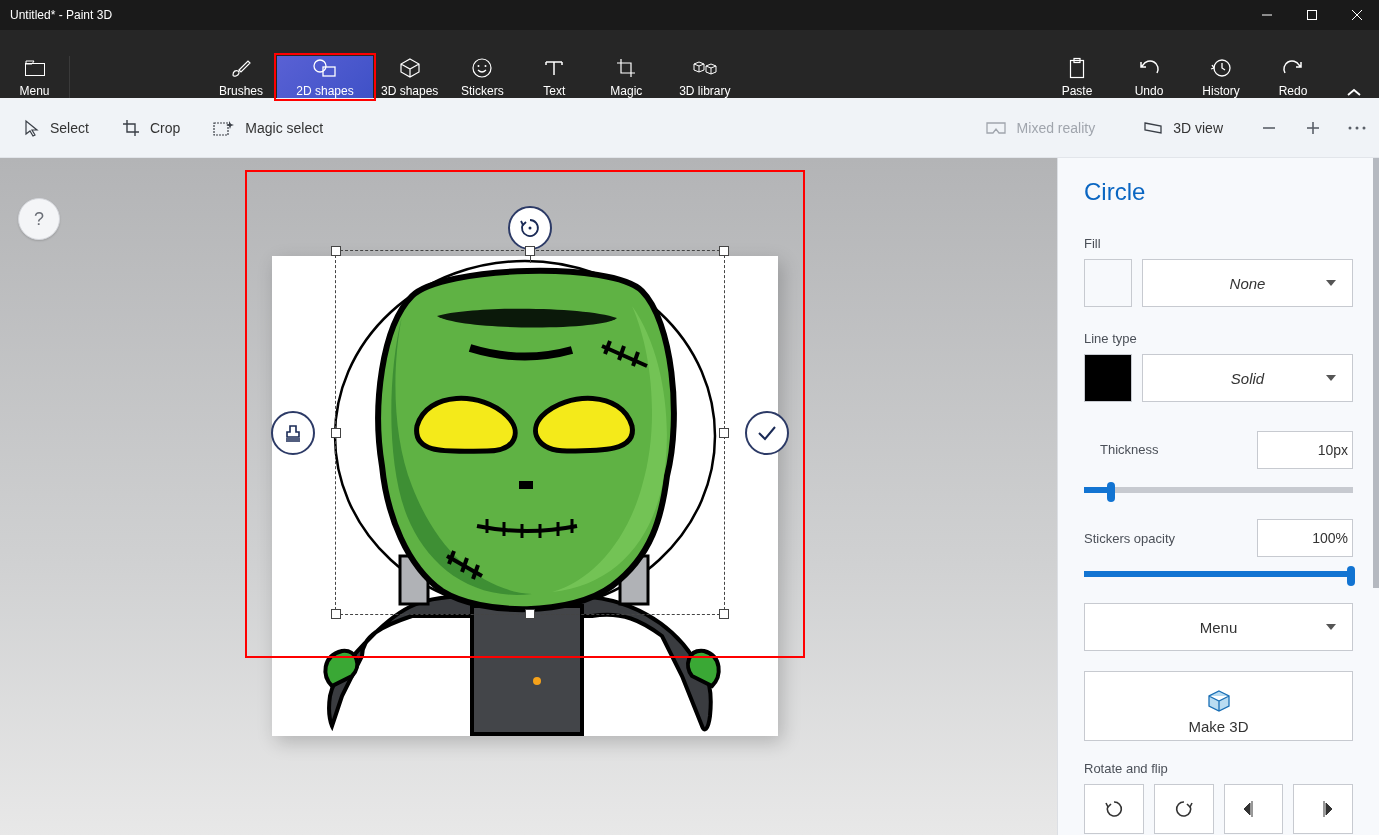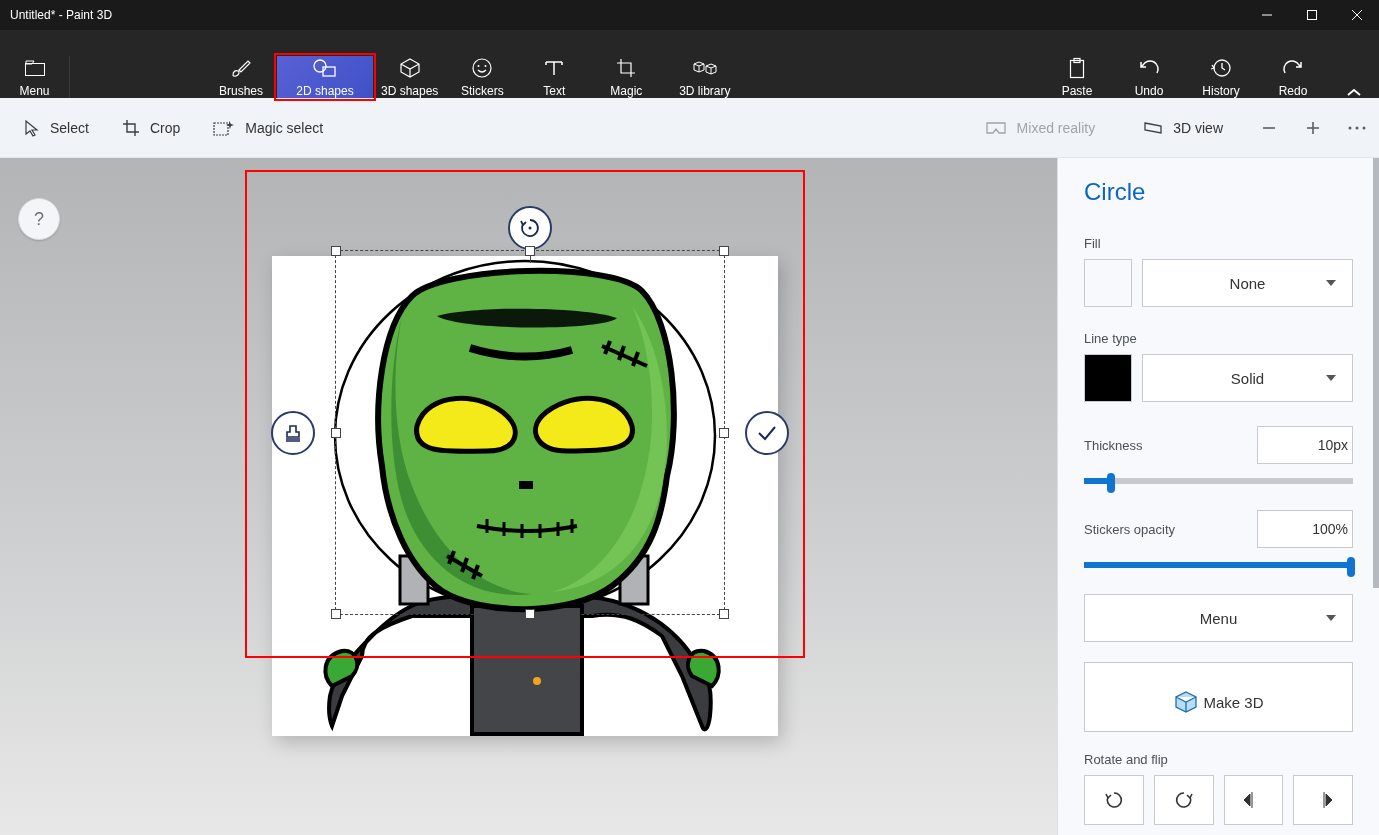--- a/index.html
+++ b/index.html
@@ -50,30 +50,30 @@
   .side-handle-btn { position:absolute; width:44px; height:44px; border-radius:50%; background:#fff; border:2px solid #2c3a66; display:flex; align-items:center; justify-content:center; top:calc(50% - 22px);}
   .stamp-btn{ left:-65px;} .commit-btn{ right:-65px;}
 
   
   .panel { width: 322px; background: #f7f9fc; border-left:1px solid #dcdfe4; padding: 20px 26px; overflow-y:auto; color:#333; font-size:14px; position:relative;}
   .panel h2 { font-size: 24px; font-weight: 400; color: #0a66c2; margin-bottom: 30px;}
   .panel-label { font-size:13px; color:#4b5058; margin-bottom:8px;}
   .panel-row { display:flex; gap:10px; margin-bottom:24px;}
   .swatch { width:48px; height:48px; border:1px solid #c7cad0;}
   .swatch.filled { background:#000;}
-  .dropdown { flex:1; height:48px; border:1px solid #c7cad0; background:#fff; display:flex; align-items:center; justify-content:center; position:relative; font-size:15px; color:#333;}
+  .dropdown { flex:1; height:48px; border:1px solid #c7cad0; background:#fff; display:flex; align-items:center; justify-content:center; position:relative; font-size:15px; color:#333;font-style:italic;}
   .dropdown::after { content:''; position:absolute; right:16px; top:20px; width:0;height:0; border-left:5px solid transparent; border-right:5px solid transparent; border-top:6px solid #555;}
   .label-input-row { display:flex; align-items:center; justify-content:space-between; margin-bottom:14px;}
   .small-input { width:96px; height:38px; border:1px solid #c7cad0; background:#fff; text-align:right; padding:0 4px; font-size:14px; color:#333;}
   .slider { position:relative; height:6px; background:#c7cad0; margin-bottom:26px;}
   .slider .fill { position:absolute; height:100%; background:#1274d2;}
   .slider .thumb { position:absolute; top:-5px; width:8px; height:20px; background:#1274d2; border-radius:4px;}
   .wide-btn { width:100%; height:48px; border:1px solid #c7cad0; background:#fff; display:flex; align-items:center; justify-content:center; font-size:15px; color:#333; position:relative; margin-bottom:20px;}
   .wide-btn.chev::after { content:''; position:absolute; right:16px; top:20px; width:0;height:0; border-left:5px solid transparent; border-right:5px solid transparent; border-top:6px solid #555;}
-  .make3d { display:flex; flex-direction:row; align-items:center; gap:4px; height:70px; padding-top:10px;}
+  .make3d { display:flex; flex-direction:column; align-items:center; gap:4px; height:70px; padding-top:10px;}
   .rotate-row { display:flex; gap:10px;}
   .rotate-btn { width:60px; height:50px; border:1px solid #c7cad0; background:#fff; display:flex; align-items:center; justify-content:center;}
   .panel-scroll-indicator{ position:absolute; top:0; right:0; width:6px; height:430px; background:#b5b9c0;}
   svg { display:block; }
 </style>
 </head>
 <body>
 
 <div class="titlebar">
   <span>Untitled* - Paint 3D</span>
@@ -397,21 +397,21 @@
 
     <div class="panel-label">Line type</div>
     <div class="panel-row">
       <div class="swatch filled"></div>
       <div class="dropdown">
         <span>Solid</span>
       </div>
     </div>
 
     <div class="label-input-row">
-      <span class="panel-label" style="margin:0;">Thickness</span>
+      <span class="panel-label" style="margin:16px;">Thickness</span>
       <input class="small-input" value="10px" style="">
     </div>
     <div class="slider">
       <div class="fill" style="width:10%"></div>
       <div class="thumb" style="left:calc(10% - 4px)"></div>
     </div>
 
     <div class="label-input-row">
       <span class="panel-label" style="margin:0;">Stickers opacity</span>
       <input class="small-input" value="100%" style="">

